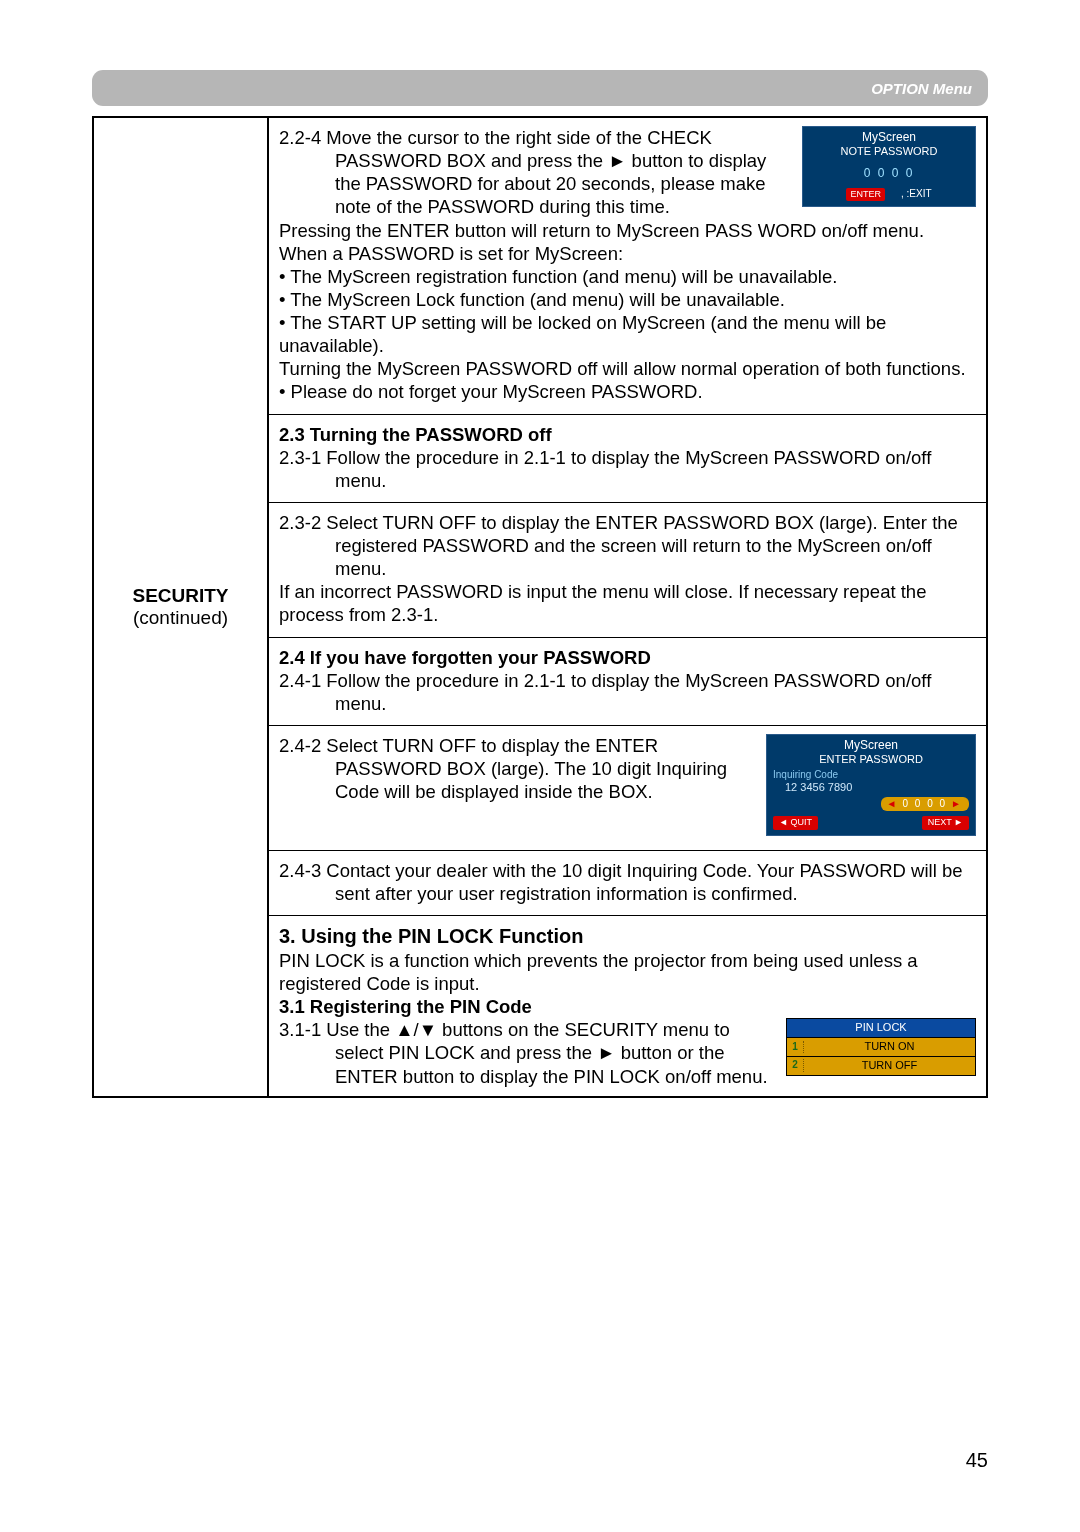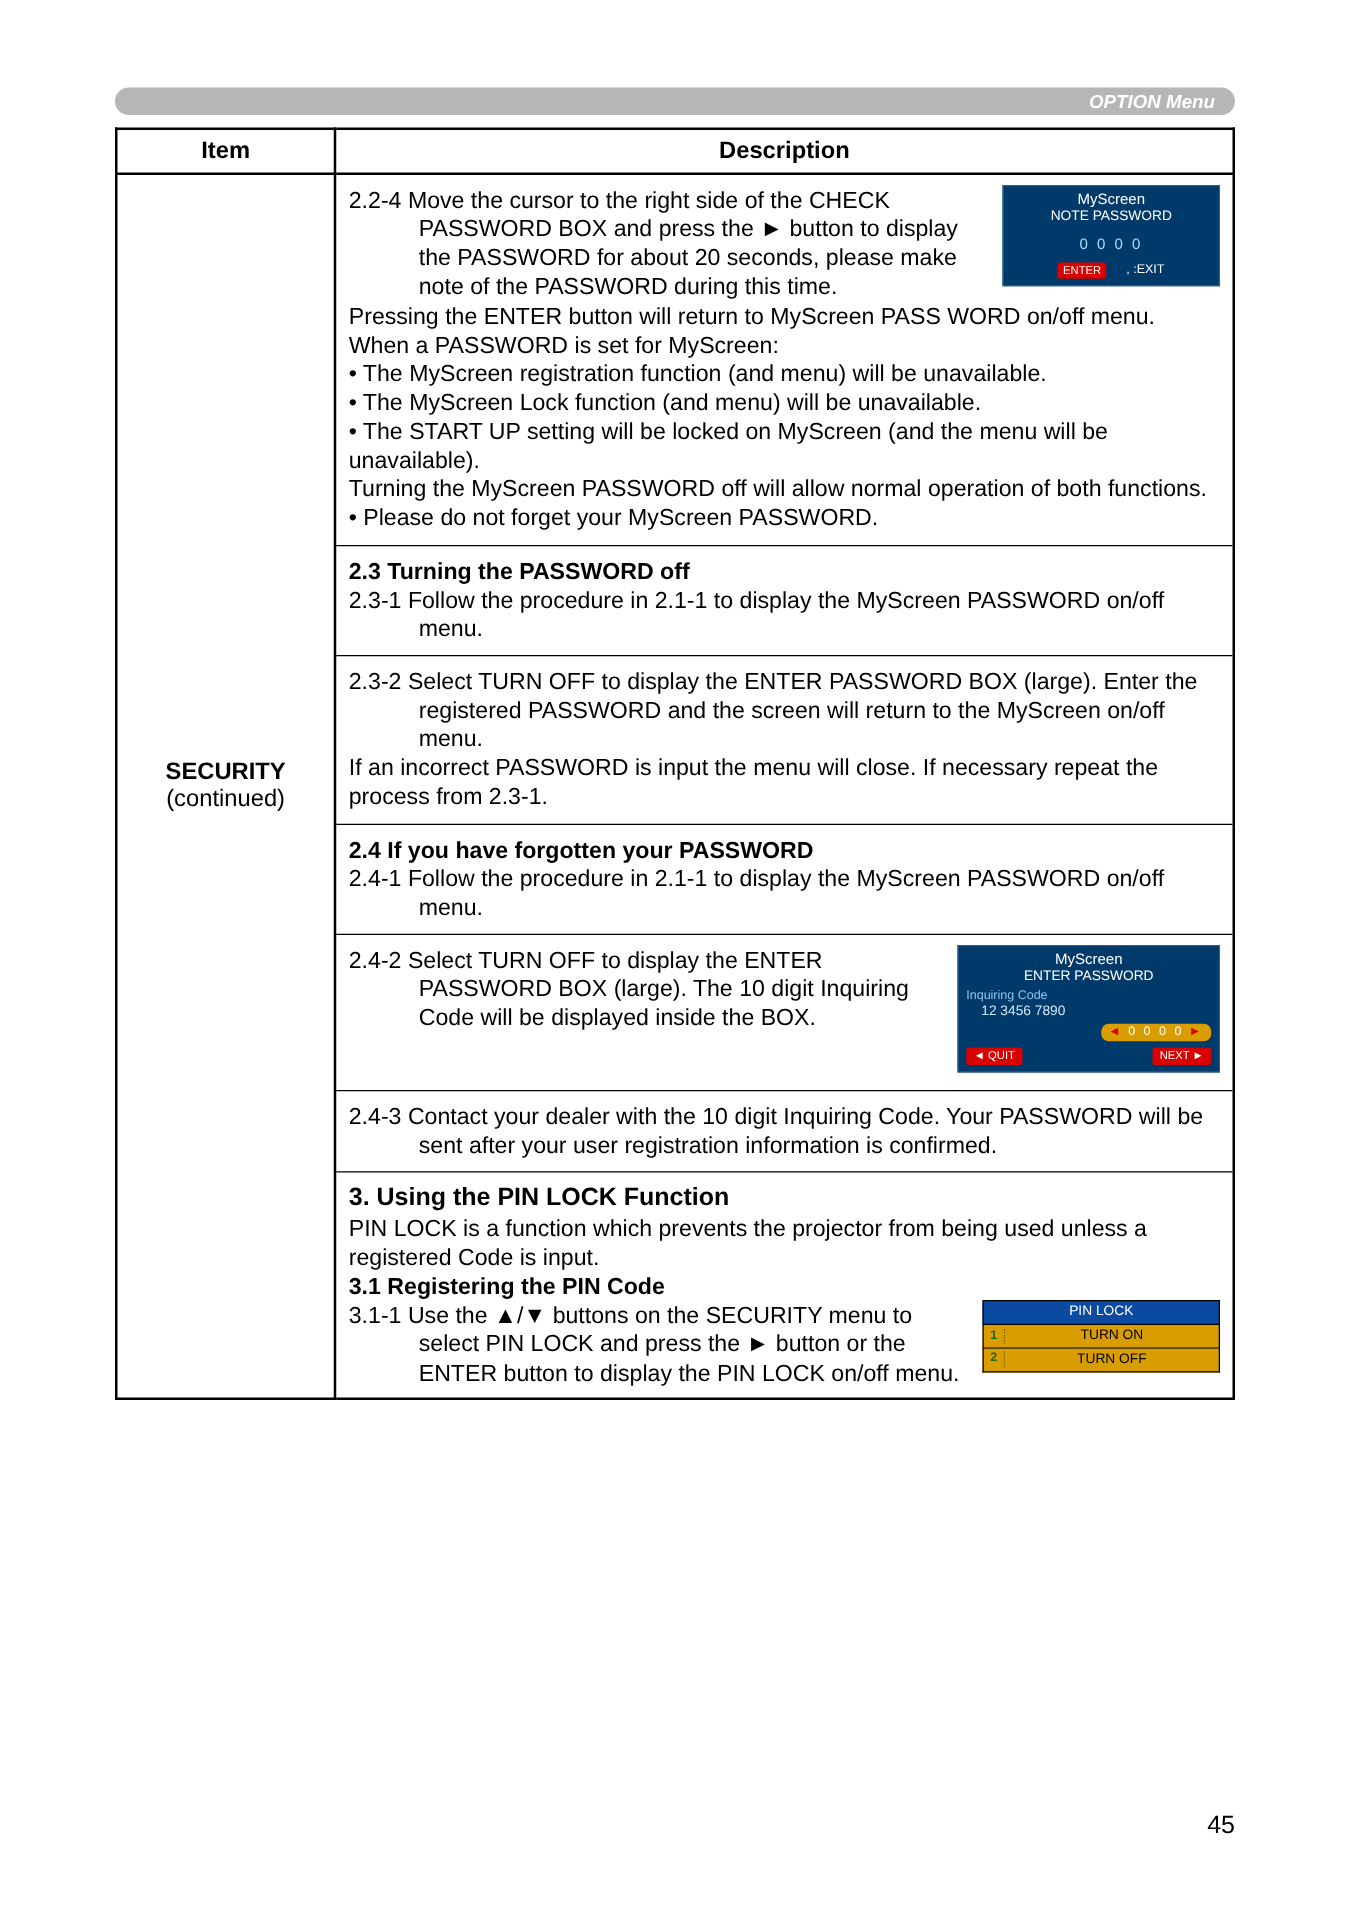--- a/index.html
+++ b/index.html
@@ -11,21 +11,21 @@
   }
   .page {
     width: 1080px;
     height: 1532px;
     position: relative;
     background: #fff;
     box-sizing: border-box;
     padding: 70px 92px 0 92px;
   }
   .header-bar {
-    height: 22px;
+    height: 36px;
     background: #b6b6b6;
     border-radius: 11px;
     display: flex;
     align-items: center;
     justify-content: flex-end;
     padding-right: 16px;
     margin-bottom: 10px;
   }
   .header-bar span {
     color: #fff;
@@ -174,24 +174,20 @@
     <span>OPTION Menu</span>
   </div>
 
 
   <table class="main">
     <colgroup>
         <col class="item-col">
         <col>
       </colgroup>
     <tbody>
-        <tr>
-      <th>Item</th>
-      <th>Description</th>
-    </tr>
     <tr>
       <td class="item-cell">
         <span class="bold">SECURITY</span>
         <span>(continued)</span>
       </td>
       <td class="desc-cell">
 
         <div class="section-block first clearfix">
           <div class="float-box osd-box osd1">
             <div class="t">MyScreen</div>

